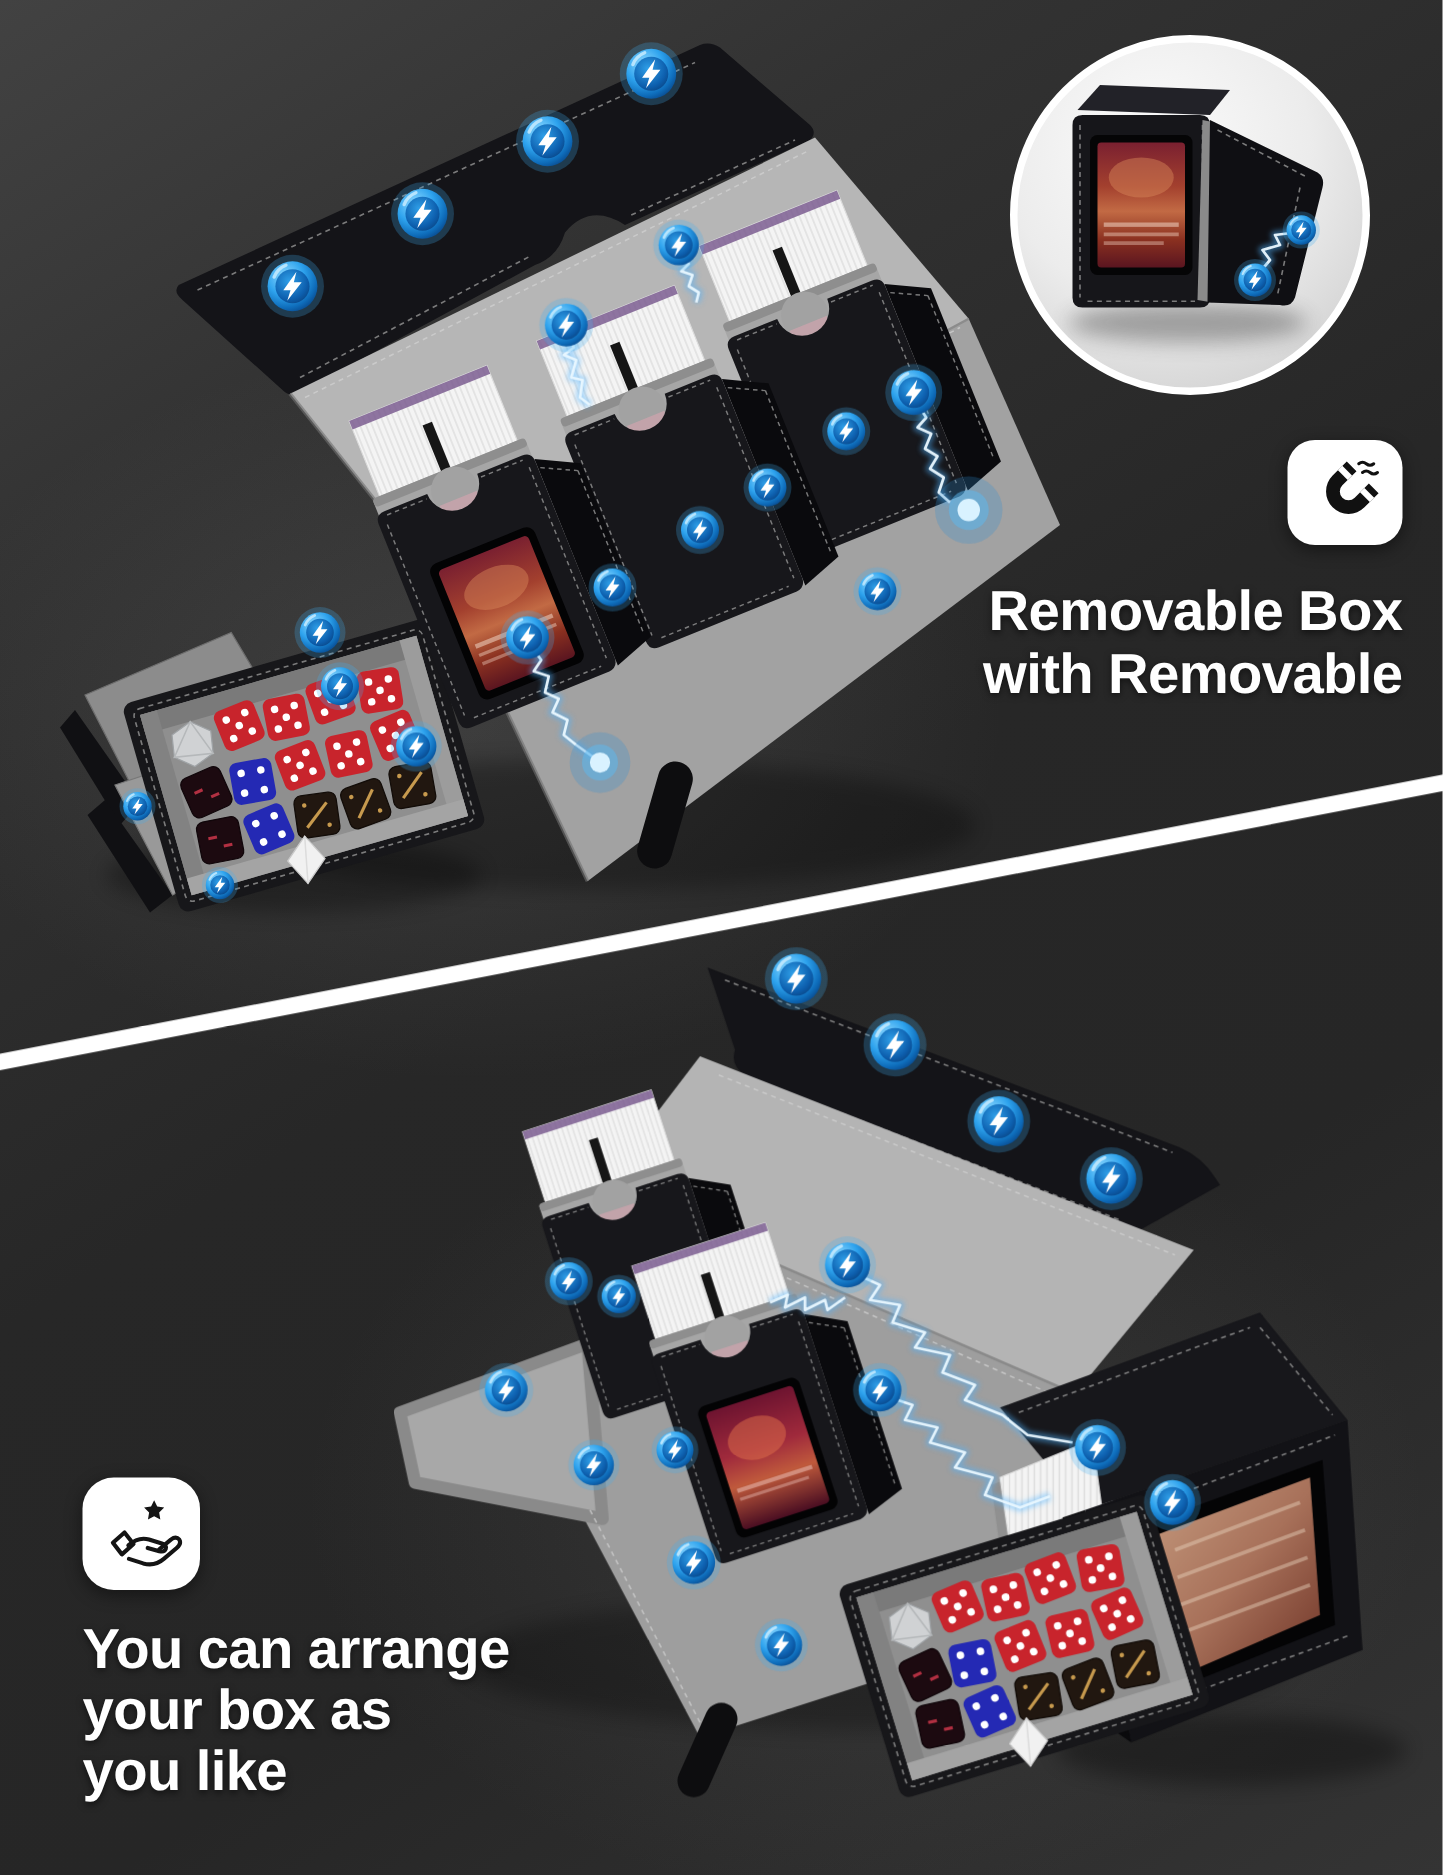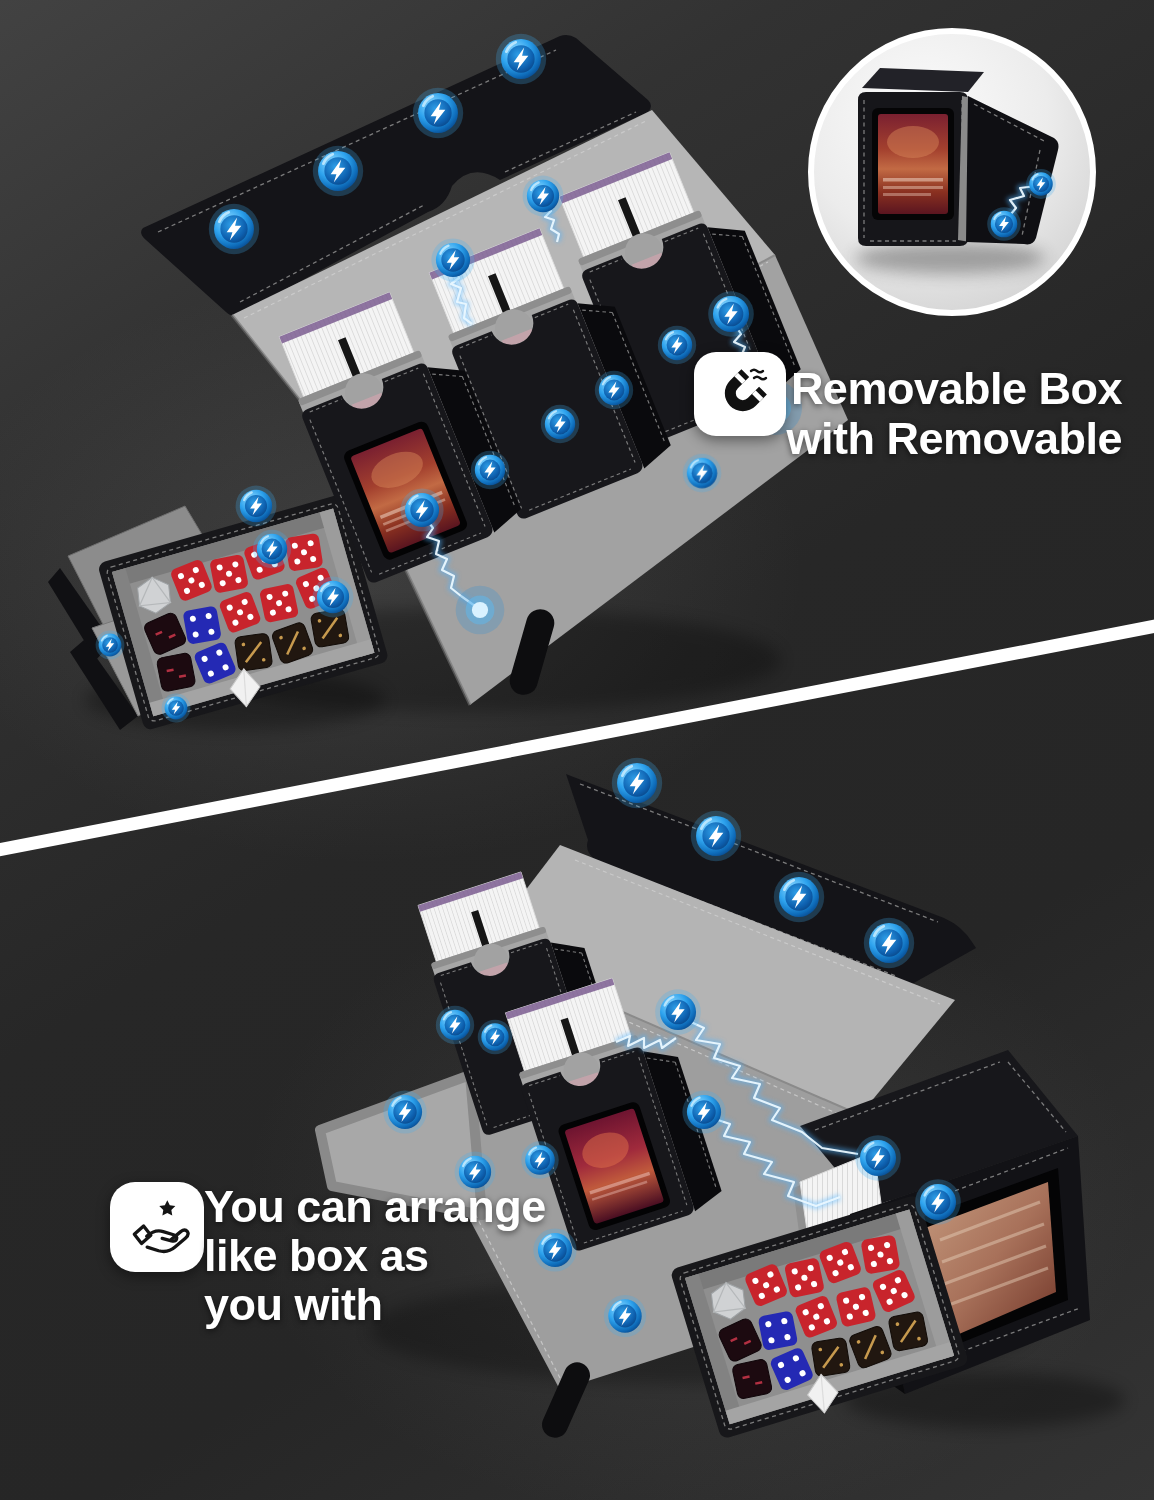--- a/index.html
+++ b/index.html
@@ -10,23 +10,23 @@
       radial-gradient(620px 420px at 32% 38%, rgba(125,125,125,.22), transparent 70%),
       radial-gradient(640px 460px at 60% 80%, rgba(120,120,120,.20), transparent 70%),
       linear-gradient(148deg,#424242 0%,#323232 22%,#272727 48%,#262626 70%,#343434 100%);
   }
   .canvas{position:absolute;inset:0;}
   svg.scene{position:absolute;left:0;top:0;width:1154px;height:1500px;display:block;}
   .st{fill:none;stroke:#8d8d8d;stroke-width:1.3;stroke-dasharray:4 3.5;opacity:.85;}
   .stg{fill:none;stroke:#cfcfcf;stroke-width:1.2;stroke-dasharray:4 3.5;opacity:.8;}
   .arcG{fill:none;stroke:#4fb4ff;stroke-width:7;opacity:.45;stroke-linejoin:round;}
   .arcC{fill:none;stroke:#eaf8ff;stroke-width:2.2;opacity:.95;stroke-linejoin:round;}
-  .feature{position:absolute;display:flex;z-index:5;}
+  .feature{position:absolute;display:flex;flex-direction:column;z-index:5;}
   .feature-top{right:32px;top:352px;align-items:flex-end;text-align:right;}
-  .feature-bottom{left:66px;top:1182px;align-items:flex-start;text-align:left;margin-left:44px;}
+  .feature-bottom{left:66px;top:1182px;align-items:flex-start;text-align:left;}
   .badge{background:#fff;display:flex;align-items:center;justify-content:center;
          box-shadow:0 4px 14px rgba(0,0,0,.45);}
   .badge-magnet{width:92px;height:84px;border-radius:22px;margin-bottom:28px;}
   .badge-hand{width:94px;height:90px;border-radius:25px;margin-bottom:22px;}
   .feature-text{color:#fff;font-weight:bold;font-size:45px;line-height:50px;
                 text-shadow:0 2px 6px rgba(0,0,0,.55);letter-spacing:-.5px;}
   .feature-bottom .feature-text{line-height:49px;}
   .feature-text div{white-space:nowrap;}
 </style>
 </head>
@@ -391,18 +391,18 @@
       <path d="M42,6 l2.4,4.9 5.4,0.8 -3.9,3.8 0.9,5.4 -4.8,-2.5 -4.8,2.5 0.9,-5.4 -3.9,-3.8 5.4,-0.8 z" fill="#141414"></path>
       <g stroke="#141414" stroke-width="3.2" fill="none" stroke-linecap="round" stroke-linejoin="round">
         <path d="M22,41 q8,-7 16,-4.5 l10,3 q4,1.3 3,4.2 q-1,2.8 -5,1.8 l-9,-2.5"></path>
         <path d="M46,44 l9,-7.5 q4,-3 6.5,0 q2,3 -2,6.5 l-10,8.5 q-7,6 -16,3.5 l-11,-3.5"></path>
         <path d="M10,39 l9,-8 7,9 -9,8 z"></path>
       </g>
     </svg>
   </div>
   <div class="feature-text">
     <div>You can arrange</div>
-    <div>like box as</div>
-    <div>you with</div>
+    <div>your box as</div>
+    <div>you like</div>
   </div>
 </div>
 
 </div>
 
 </body></html>

